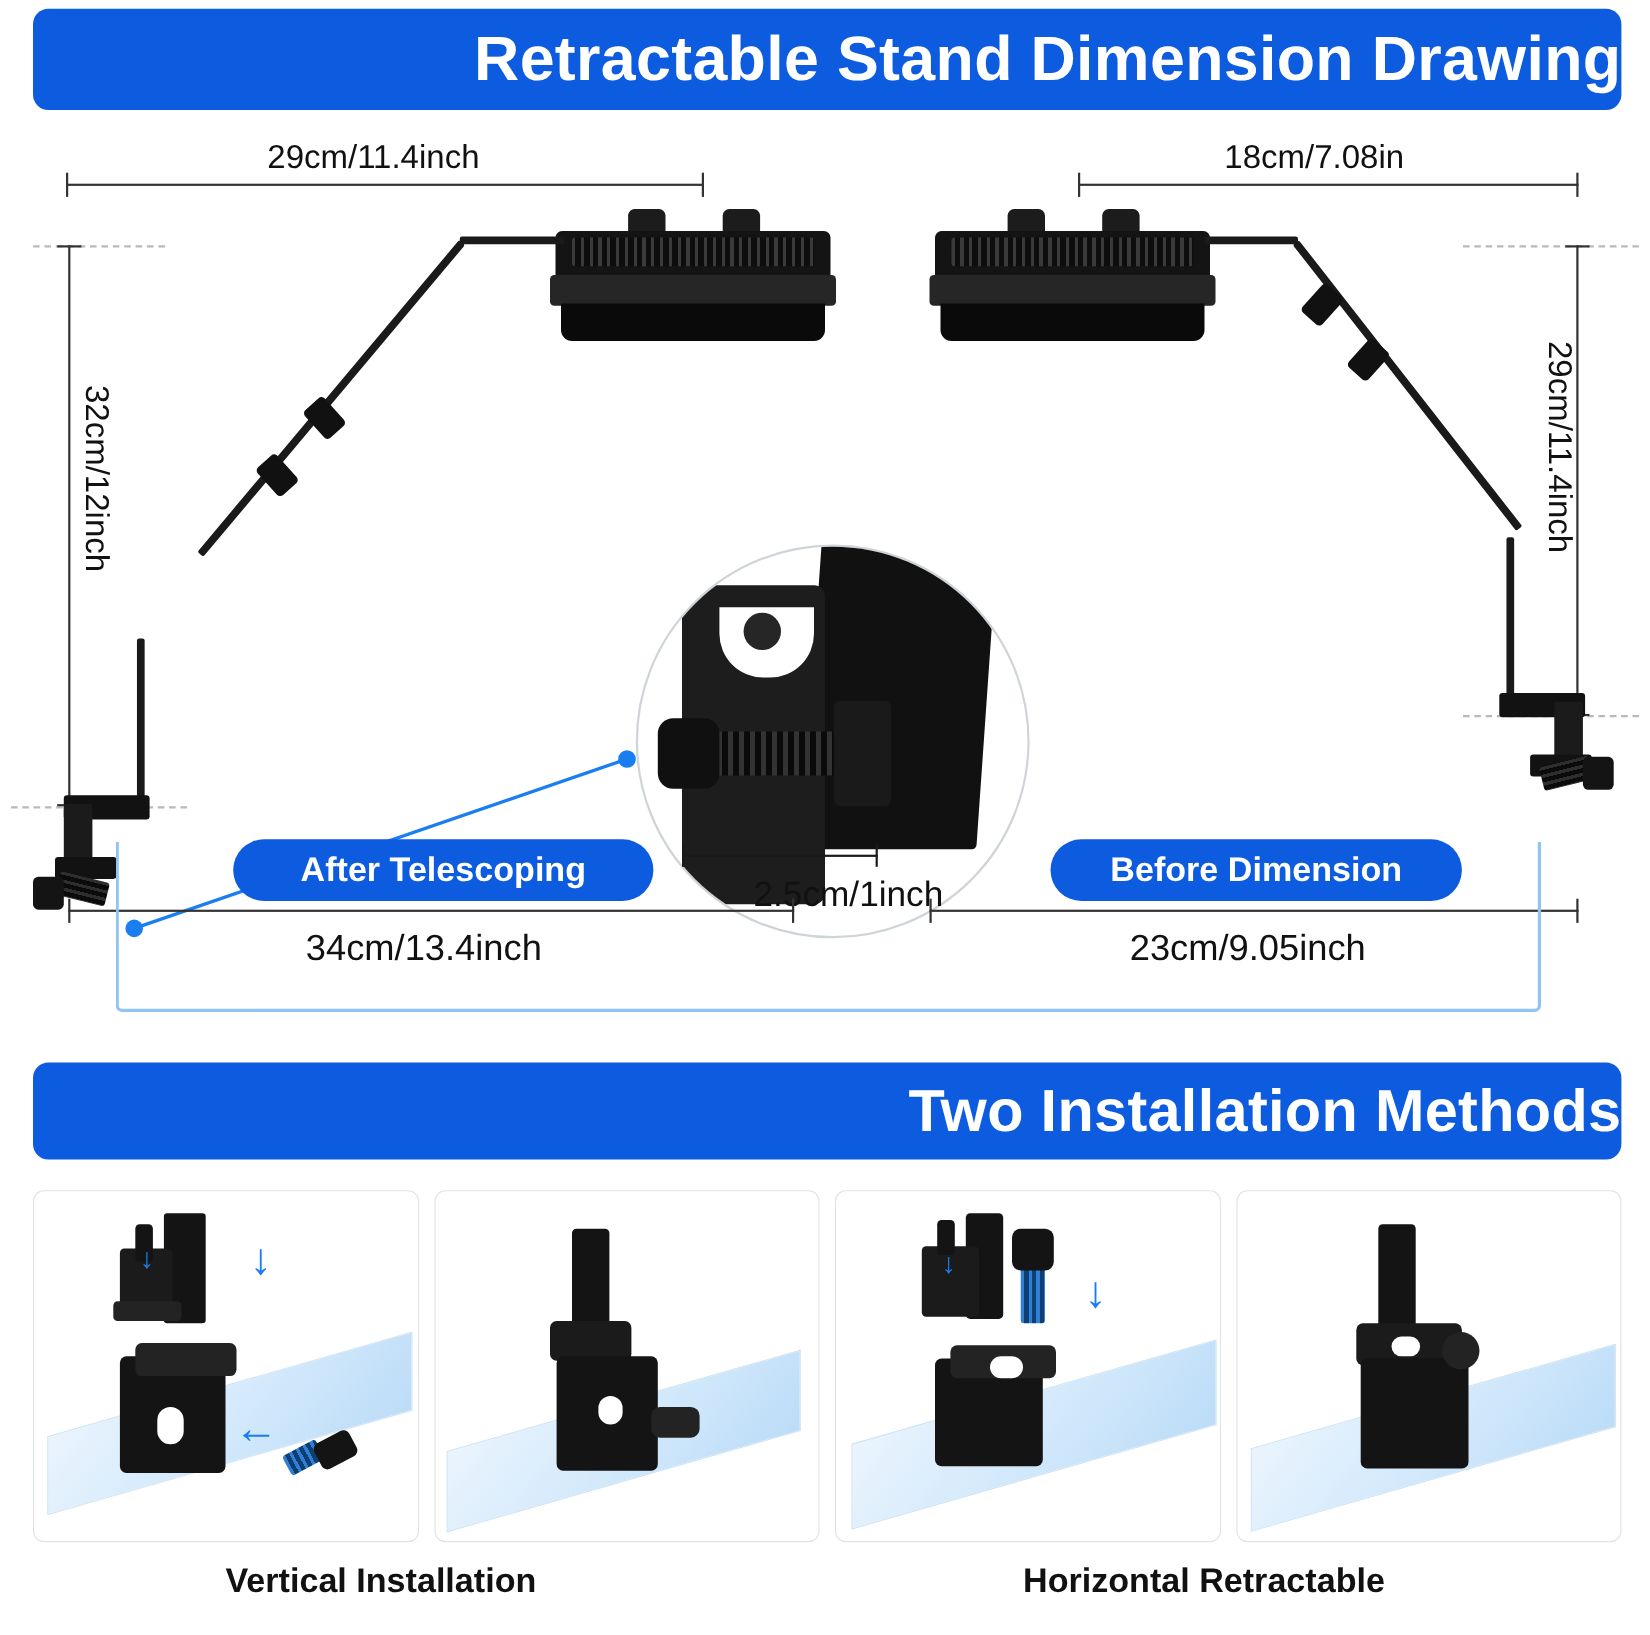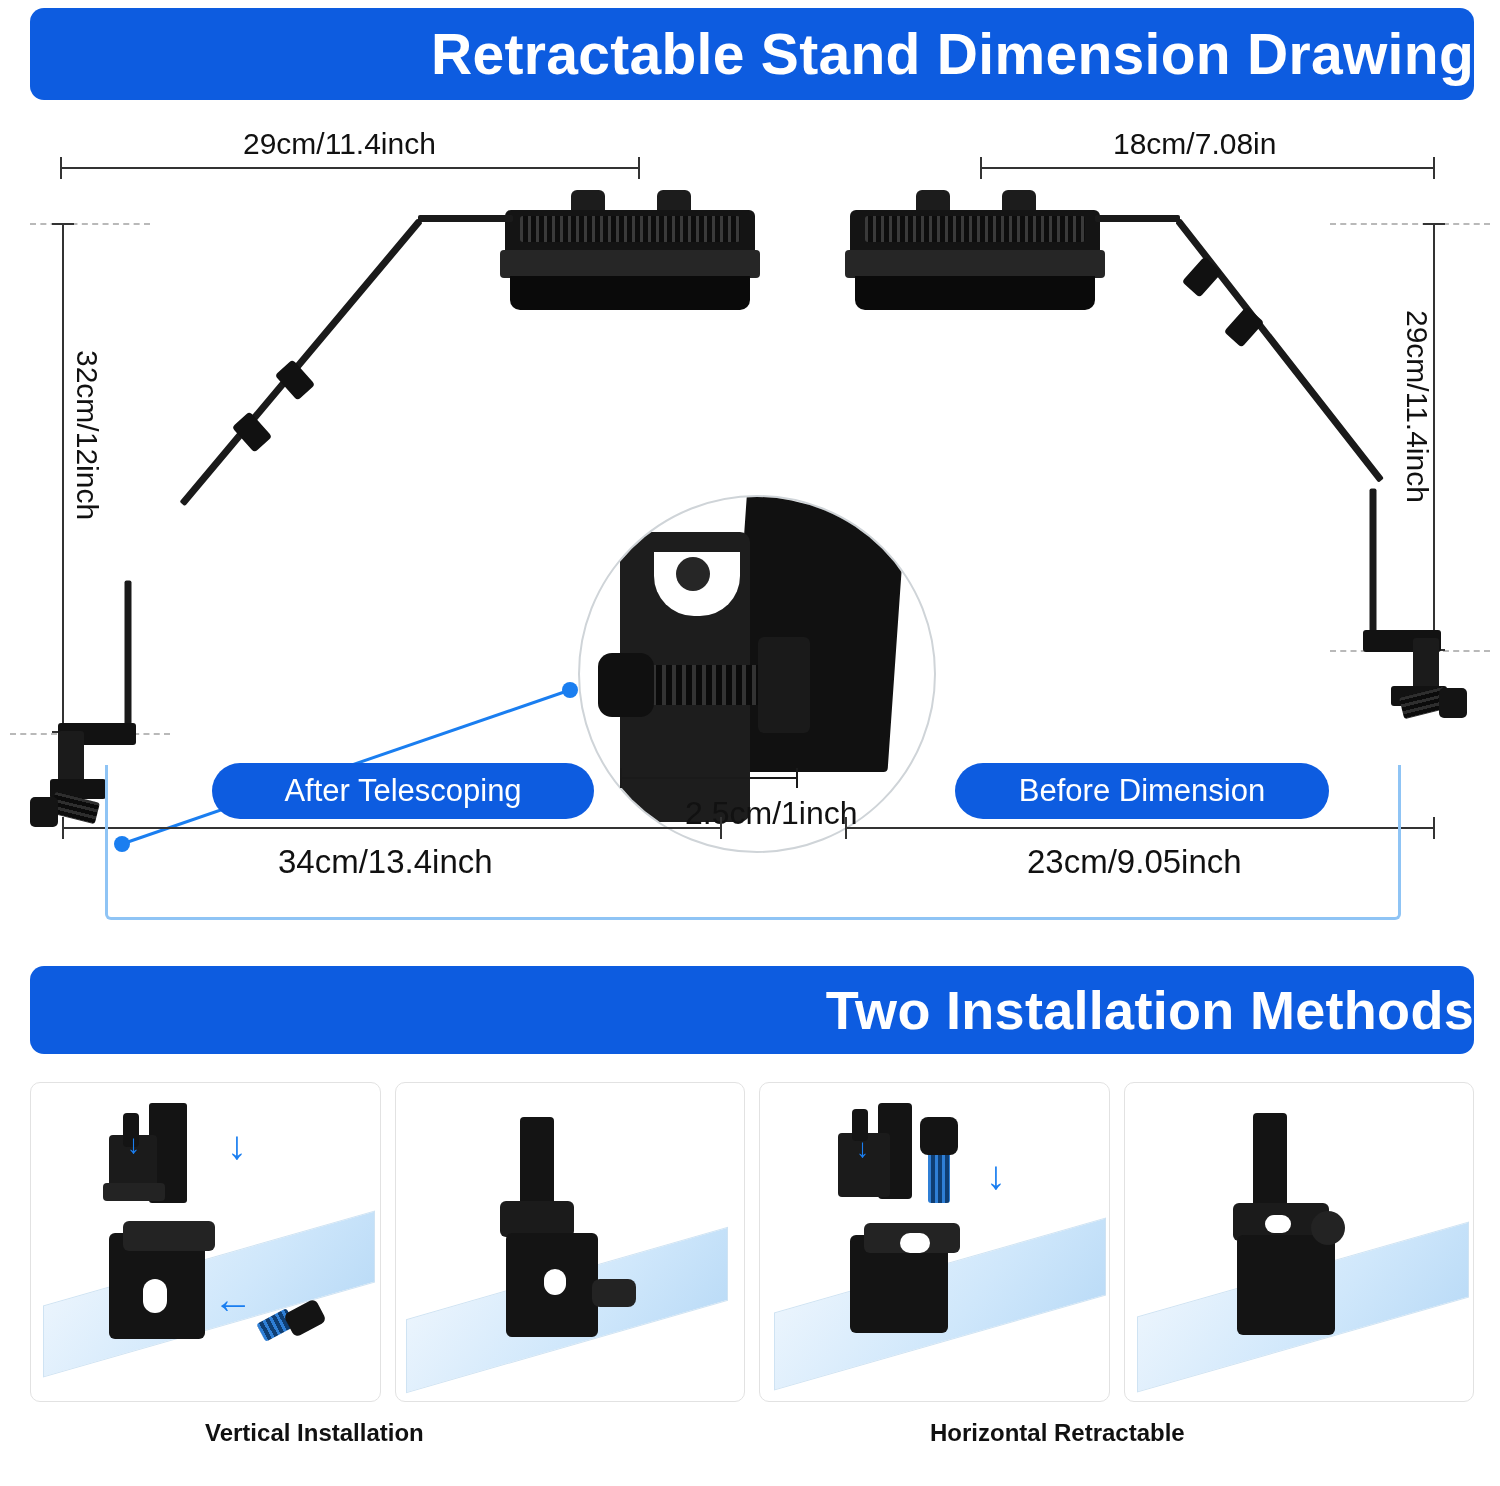--- a/index.html
+++ b/index.html
@@ -252,21 +252,21 @@
     width: 1500px; height: 850px;
     pointer-events: none;
   }
 
   
   .pill {
     position: absolute;
     background: #0d5ce0;
     color: #fff;
     font-size: 31px;
-    font-weight: normal;
+    font-weight: bold;
     border-radius: 28px;
     display: flex;
     align-items: center;
     justify-content: center;
     white-space: nowrap;
   }
   #pill-after  { left: 212px; top: 763px; width: 382px; height: 56px; }
   #pill-before { left: 955px; top: 763px; width: 374px; height: 56px; }
 
   
@@ -311,21 +311,21 @@
     font-size: 40px;
     line-height: 1;
   }
   .hole {
     position: absolute;
     background: #ffffff;
     border-radius: 50%;
   }
   .caption {
     position: absolute;
-    font-size: 24px;
+    font-size: 31px;
     font-weight: bold;
     color: #111;
     white-space: nowrap;
   }
   #cap-vertical { left: 205px; top: 1419px; }
   #cap-horizontal { left: 930px; top: 1419px; }
 
   
   .brace {
     position: absolute;

